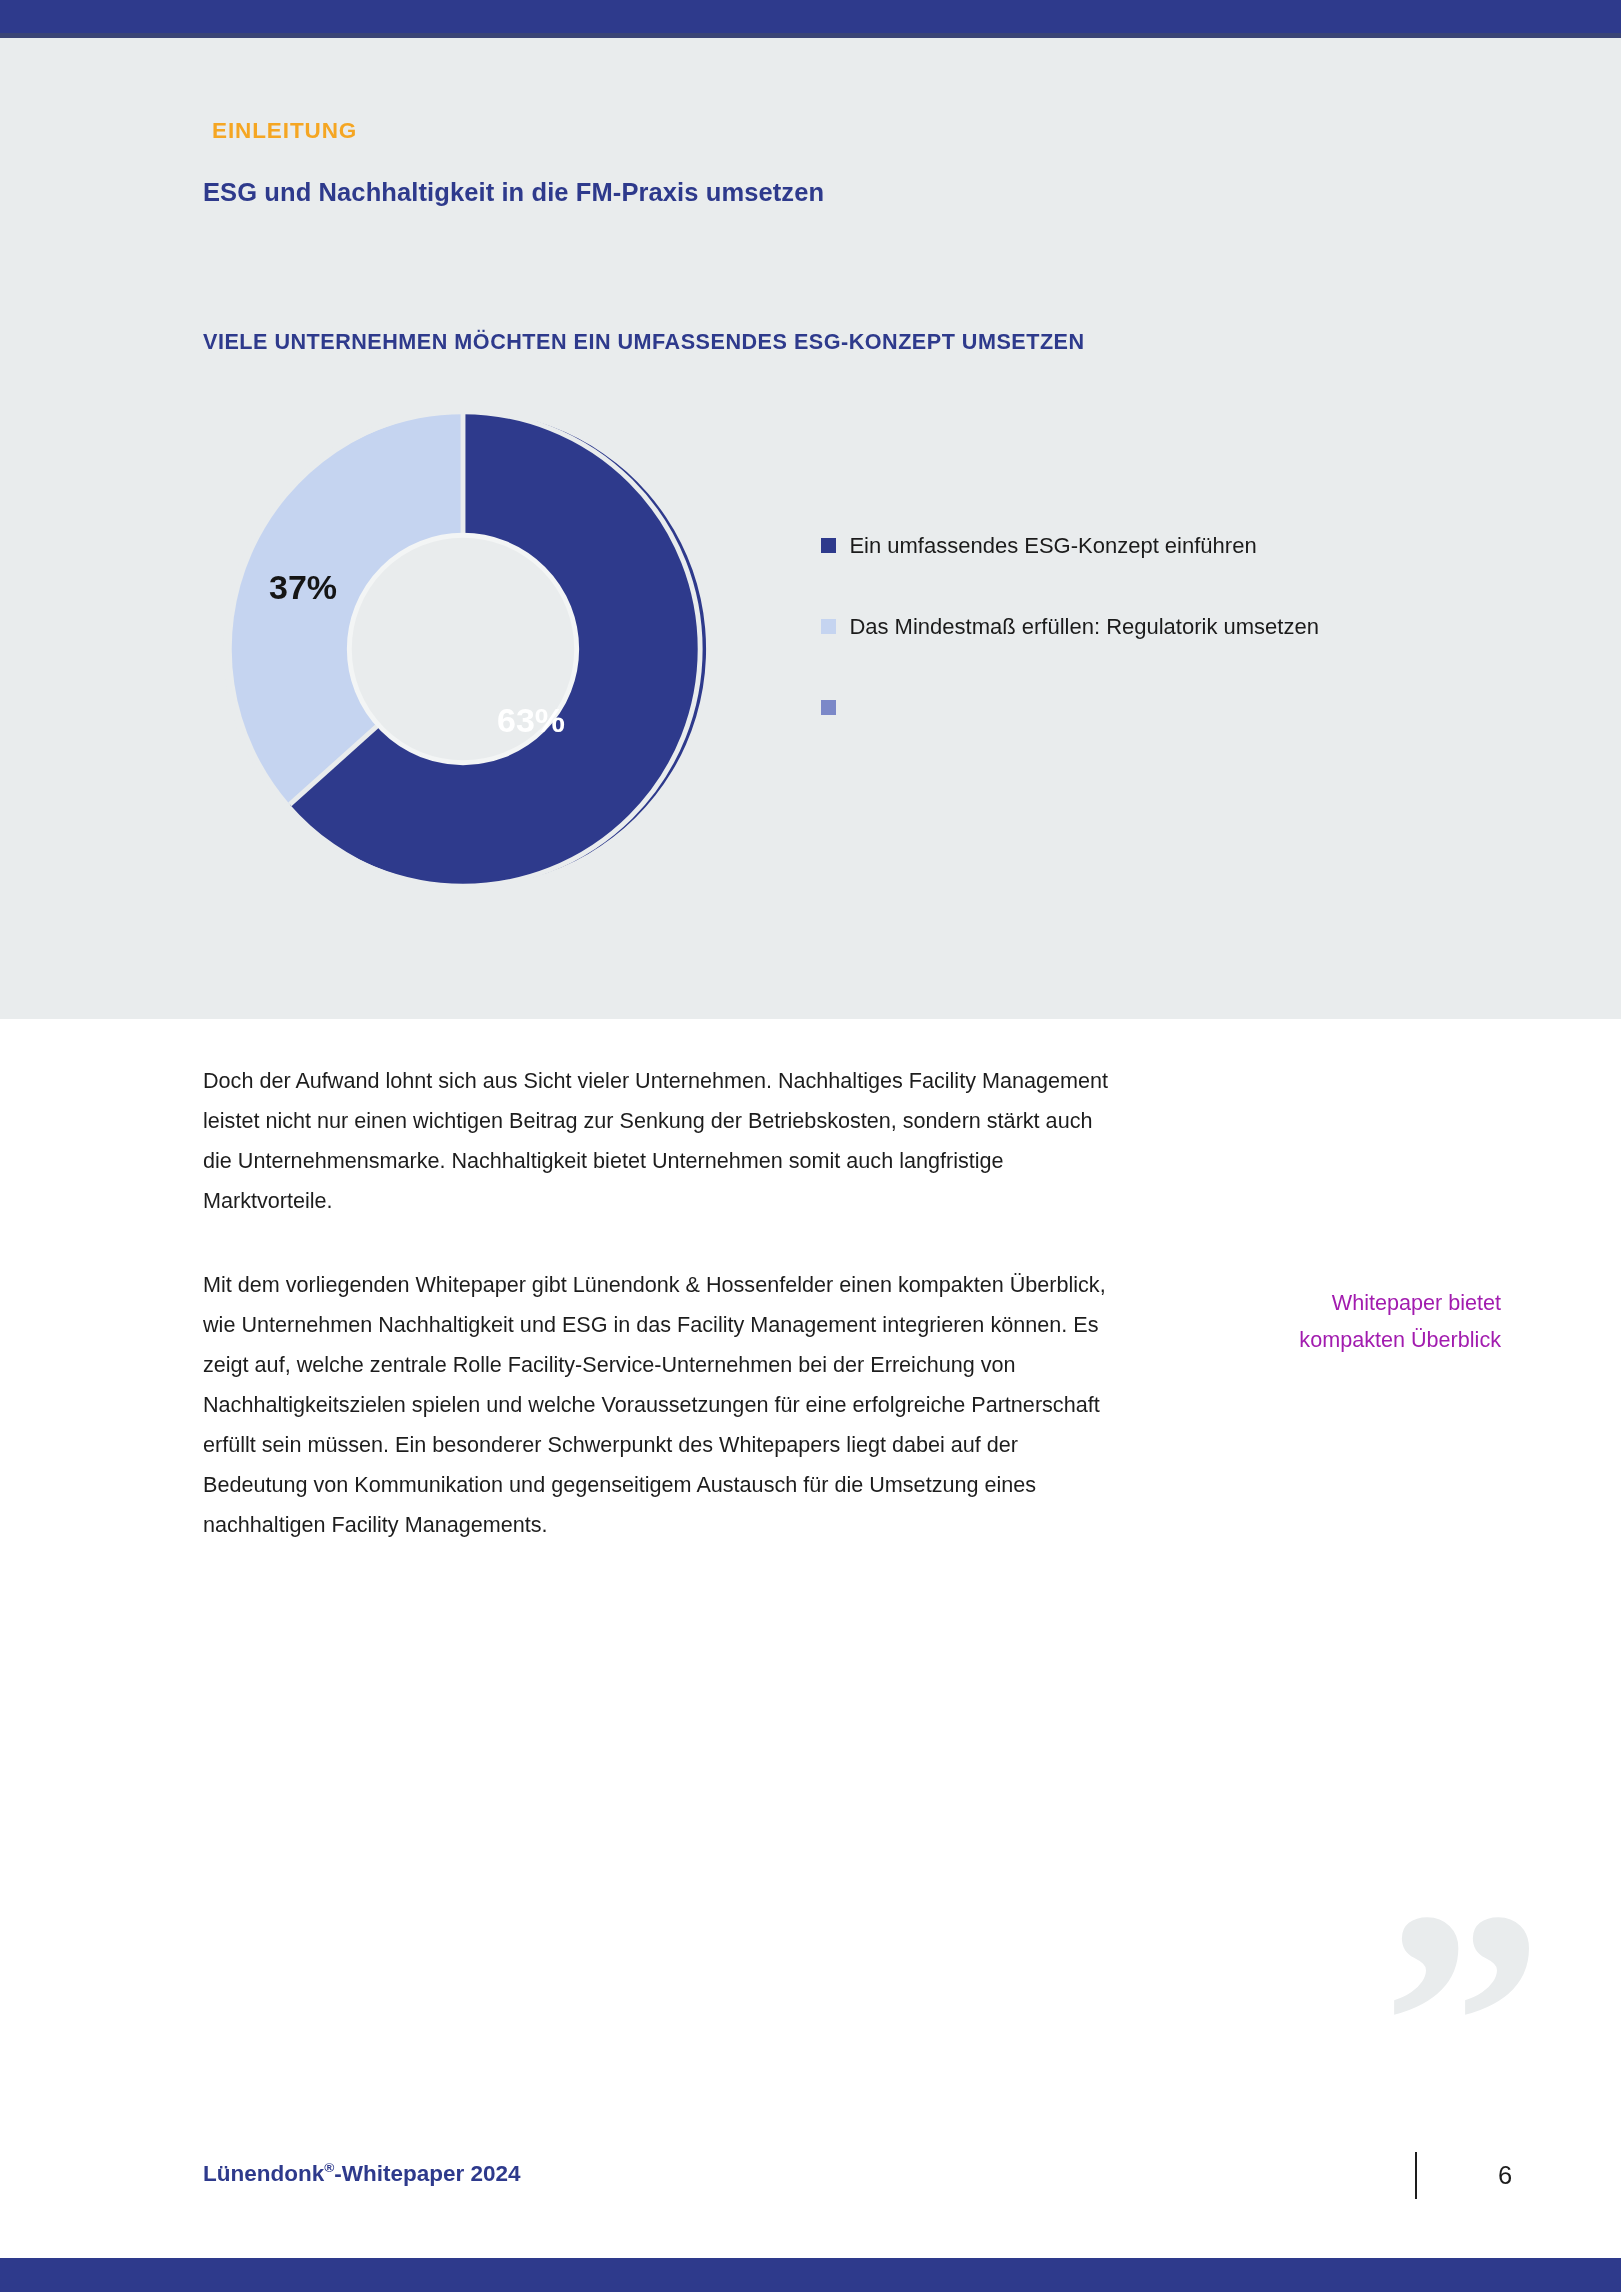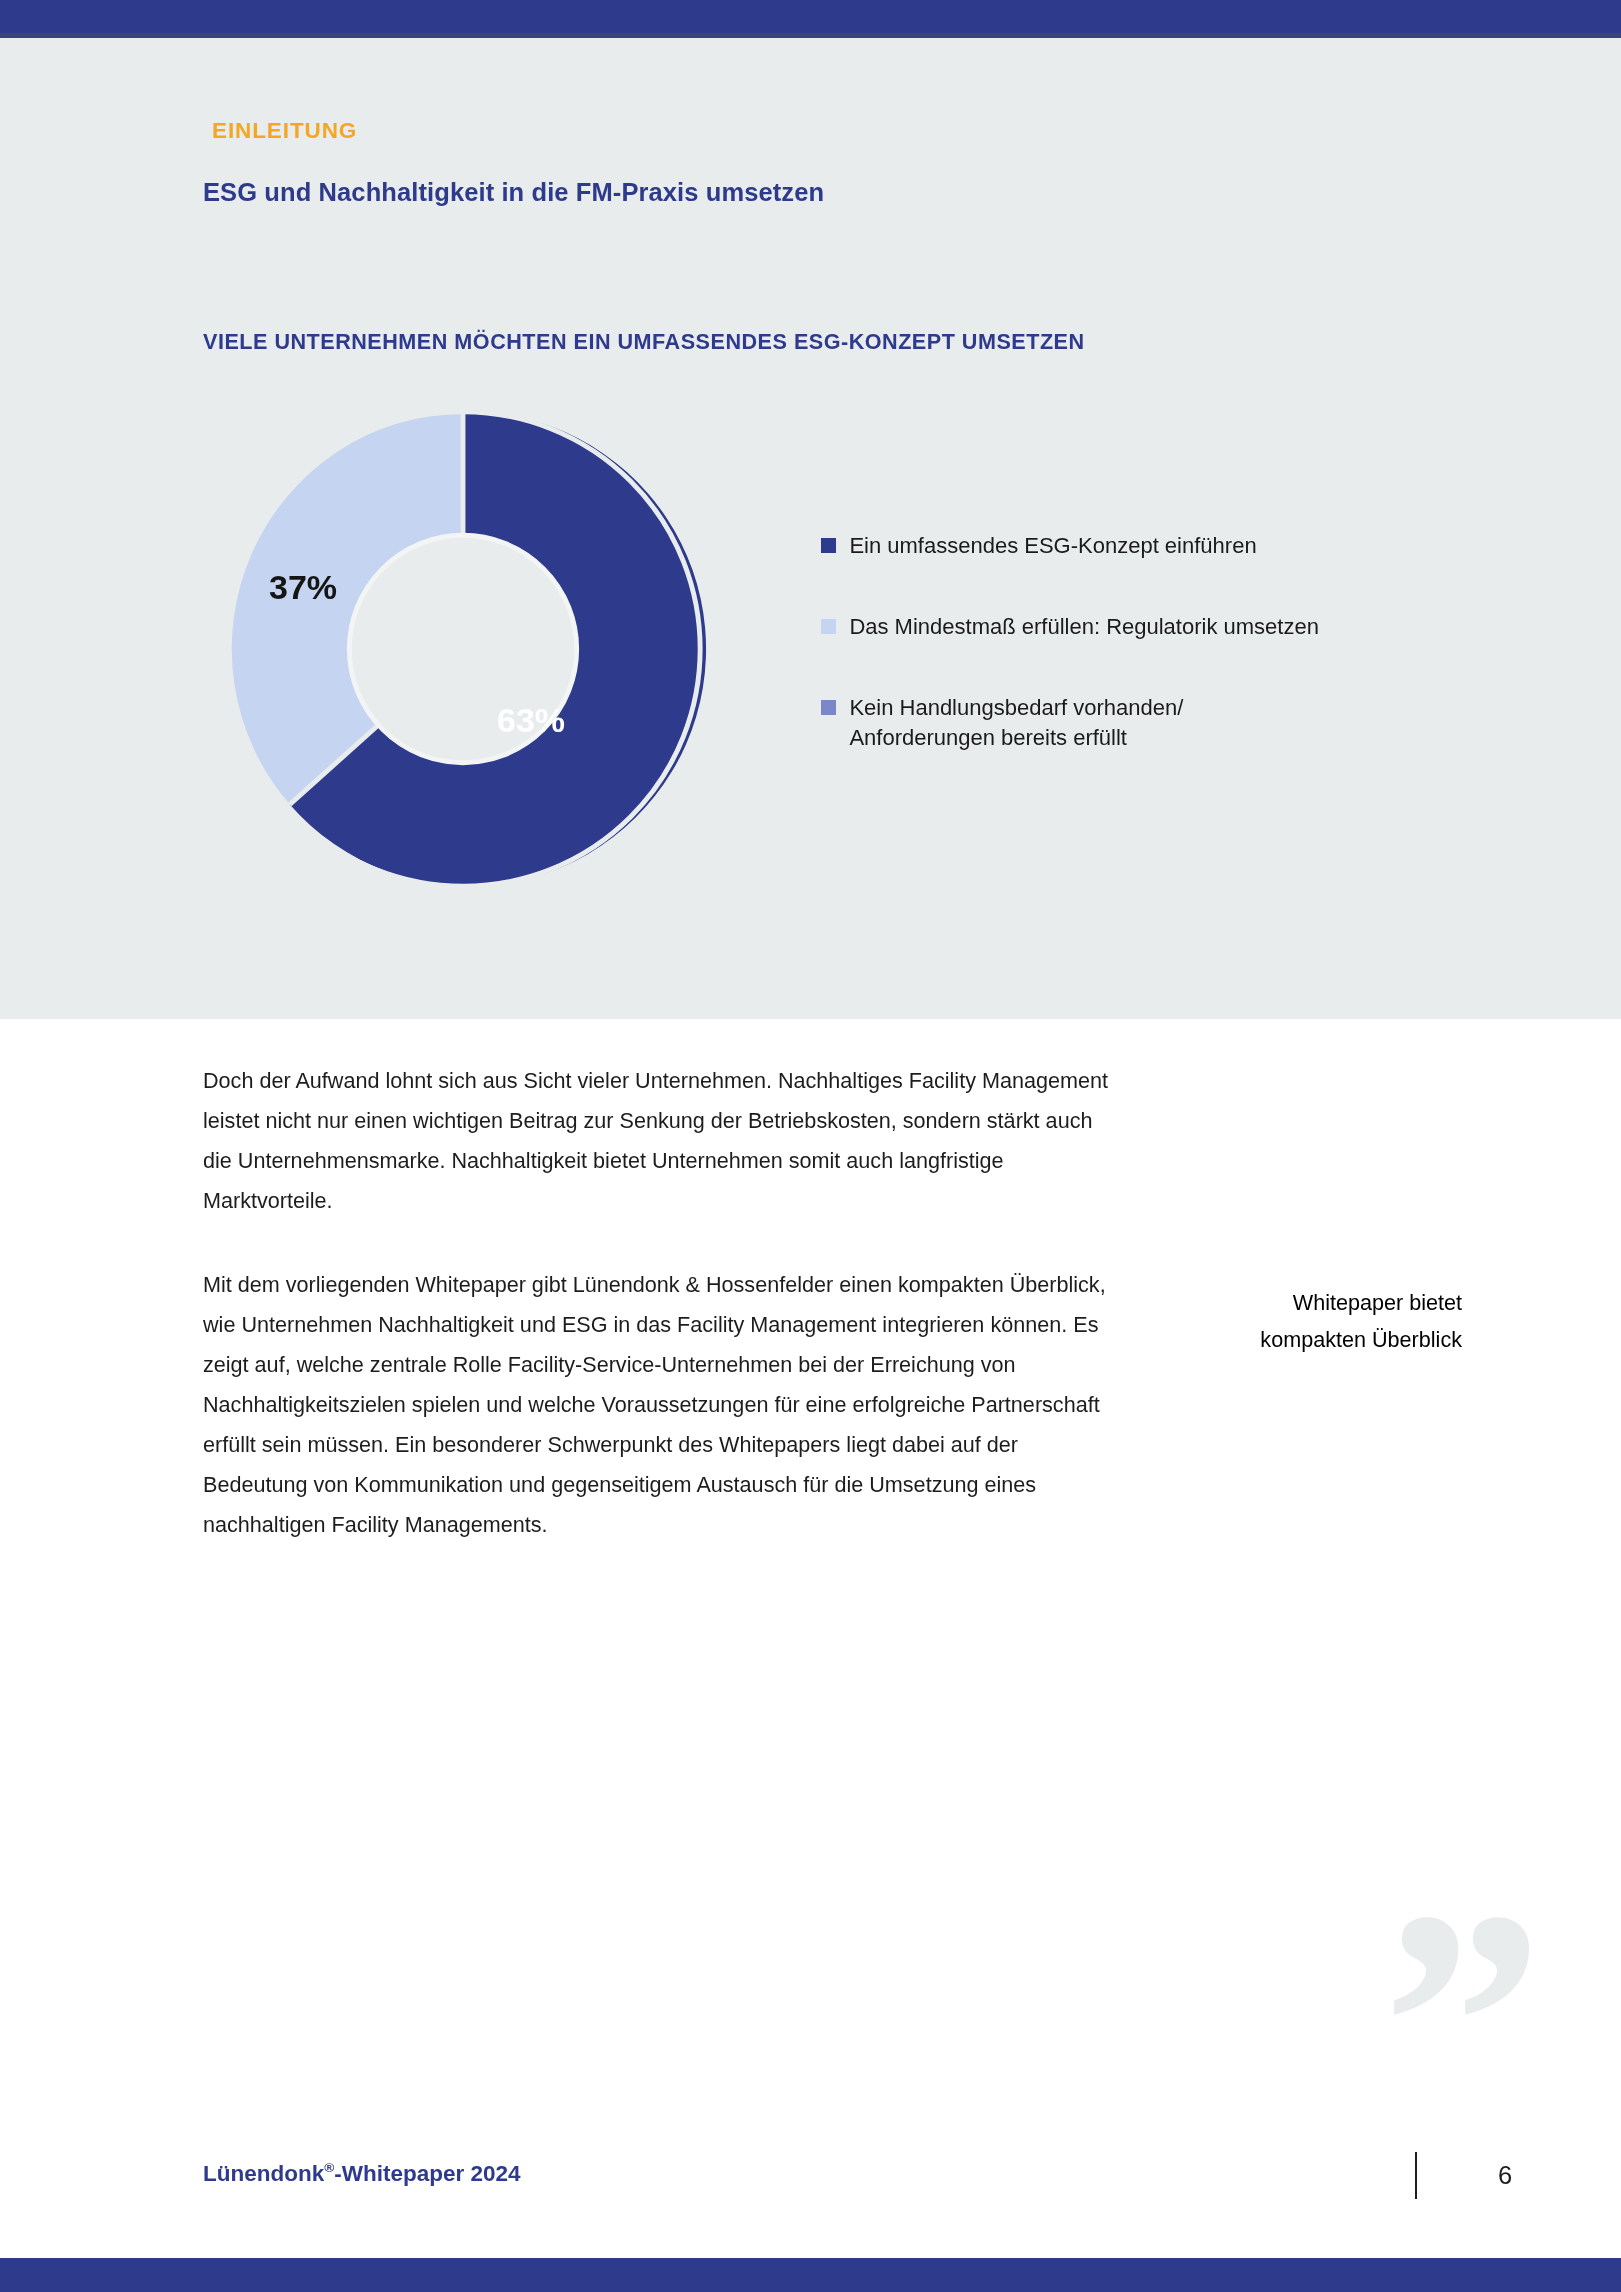--- a/index.html
+++ b/index.html
@@ -133,26 +133,26 @@
   .body-p {
     font-size: 21.6px;
     line-height: 40px;
     color: #1d1d1d;
     margin: 0 0 44px 0;
   }
 
   
   .sidenote {
     position: absolute;
-    left: 1178px; top: 1284px;
+    left: 1217px; top: 1284px;
     width: 284px;
     text-align: right;
     font-size: 21.6px;
     line-height: 37px;
-    color: #000000;
+    color: #a21caf;
   }
 
   
   .quote-deco {
     position: absolute;
     left: 1382px; top: 1862px;
     font-size: 323px;
     line-height: 323px;
     color: #e9eced;
     font-family: "Liberation Serif", serif;
@@ -218,24 +218,20 @@
   <div class="legend-item">
     <span class="legend-swatch" style="background:#2e3a8c"></span>
     <span class="legend-text">Ein umfassendes ESG-Konzept einführen</span>
   </div>
   <div class="legend-item">
     <span class="legend-swatch" style="background:#c5d4f0"></span>
     <span class="legend-text">Das Mindestmaß erfüllen: Regulatorik umsetzen</span>
   </div>
   <div class="legend-item">
     <span class="legend-swatch" style="background:#7b88c8"></span>
-    <span class="legend-text">
-      <span>Kein Handlungsbedarf vorhanden/</span><br>
-      <span>Anforderungen bereits erfüllt</span>
-    </span>
   </div>
 </div>
 
 <div class="caption">
 </div>
 
 <div class="body-col" style="top:1061px">
   <p class="body-p">Doch der Aufwand lohnt sich aus Sicht vieler Unternehmen. Nachhaltiges Facility Management leistet nicht nur einen wichtigen Beitrag zur Senkung der Betriebskosten, sondern stärkt auch die Unternehmensmarke. Nachhaltigkeit bietet Unternehmen somit auch langfristige Marktvorteile.</p>
   <p class="body-p">Mit dem vorliegenden Whitepaper gibt Lünendonk &amp; Hossenfelder einen kompakten Überblick, wie Unternehmen Nachhaltigkeit und ESG in das Facility Management integrieren können. Es zeigt auf, welche zentrale Rolle Facility-Service-Unternehmen bei der Erreichung von Nachhaltigkeitszielen spielen und welche Voraussetzungen für eine erfolgreiche Partnerschaft erfüllt sein müssen. Ein besonderer Schwerpunkt des Whitepapers liegt dabei auf der Bedeutung von Kommunikation und gegenseitigem Austausch für die Umsetzung eines nachhaltigen Facility Managements.</p>
 </div>

